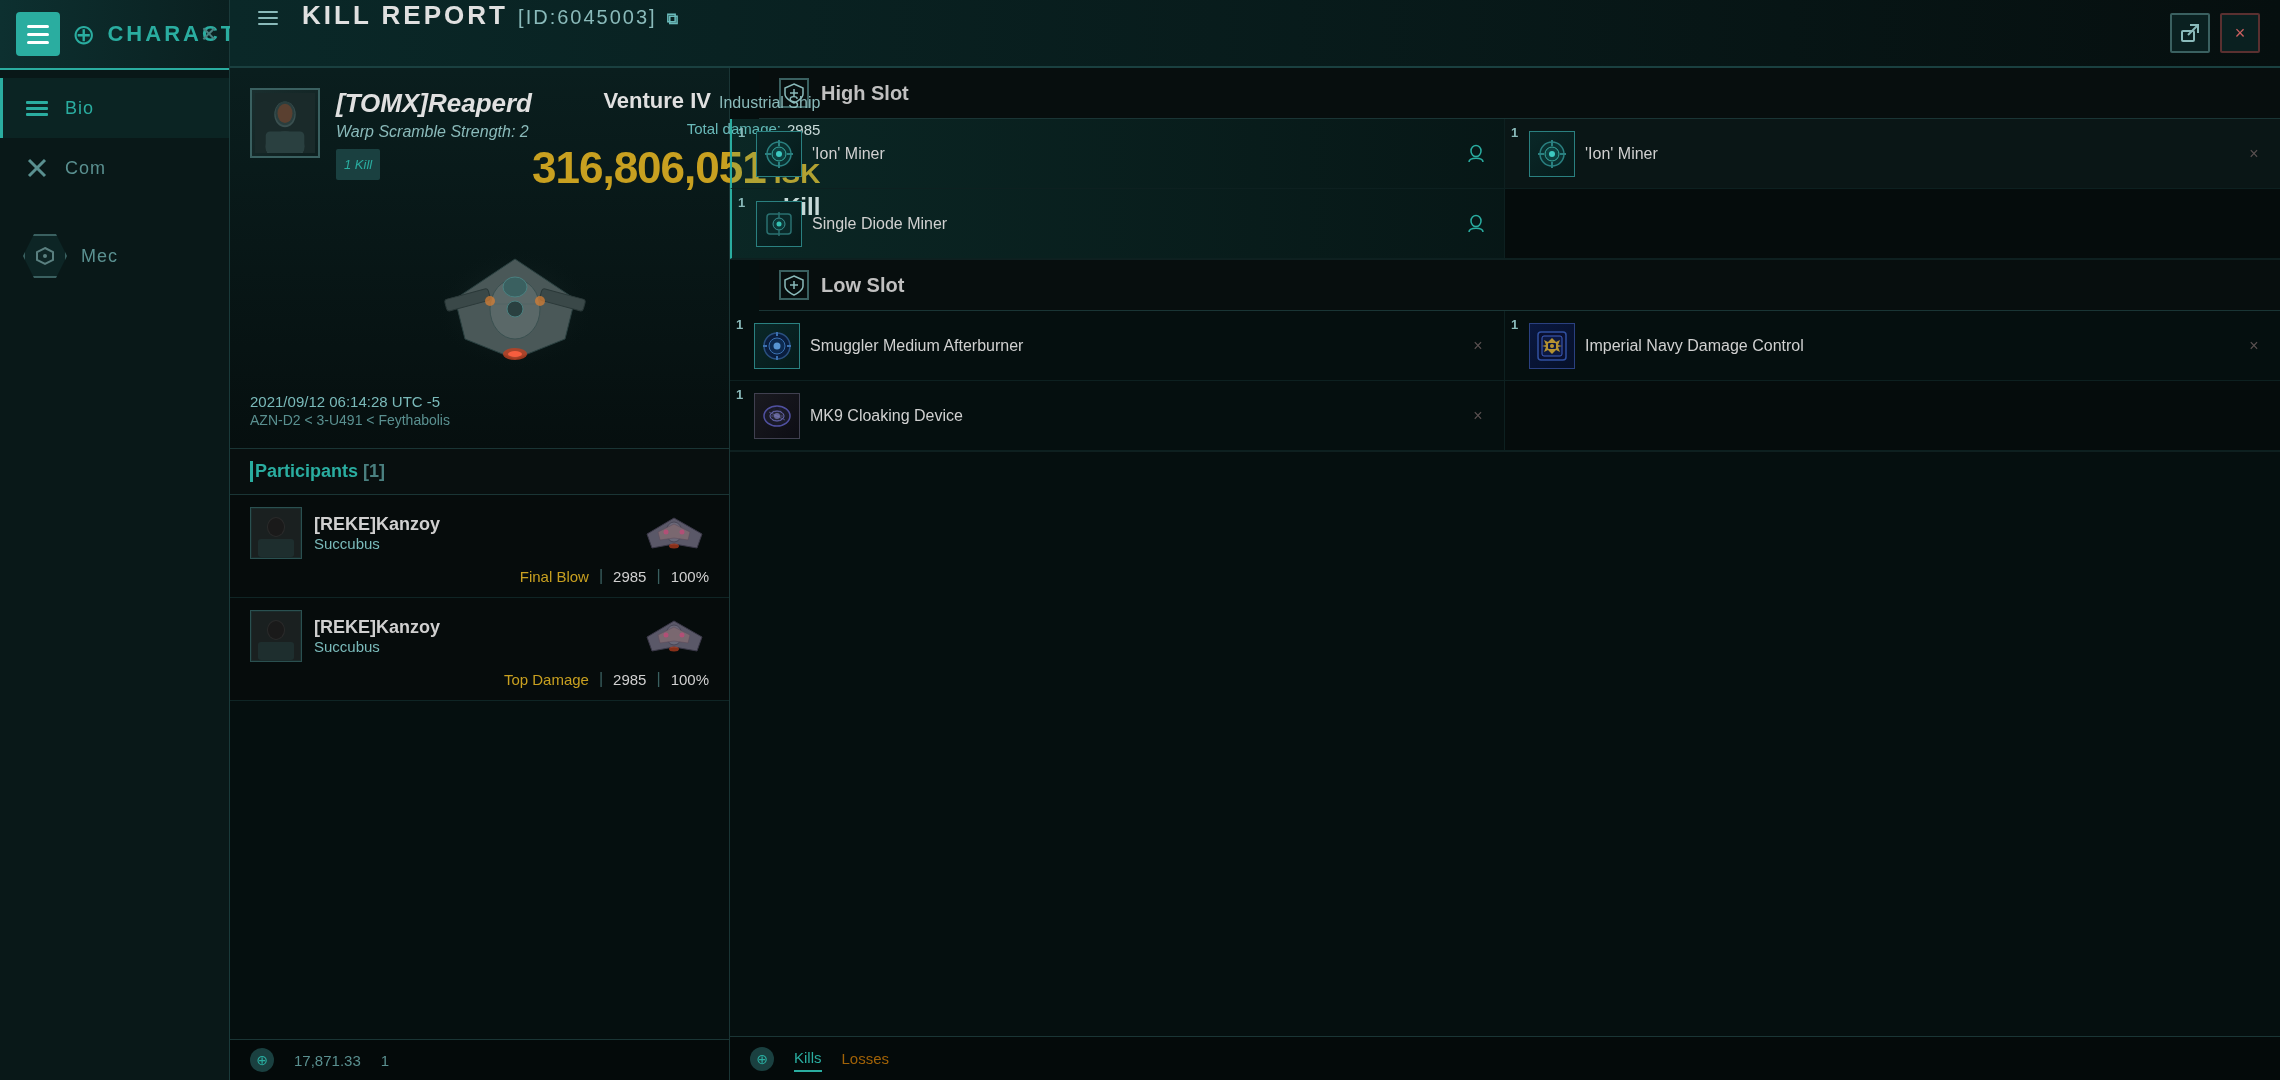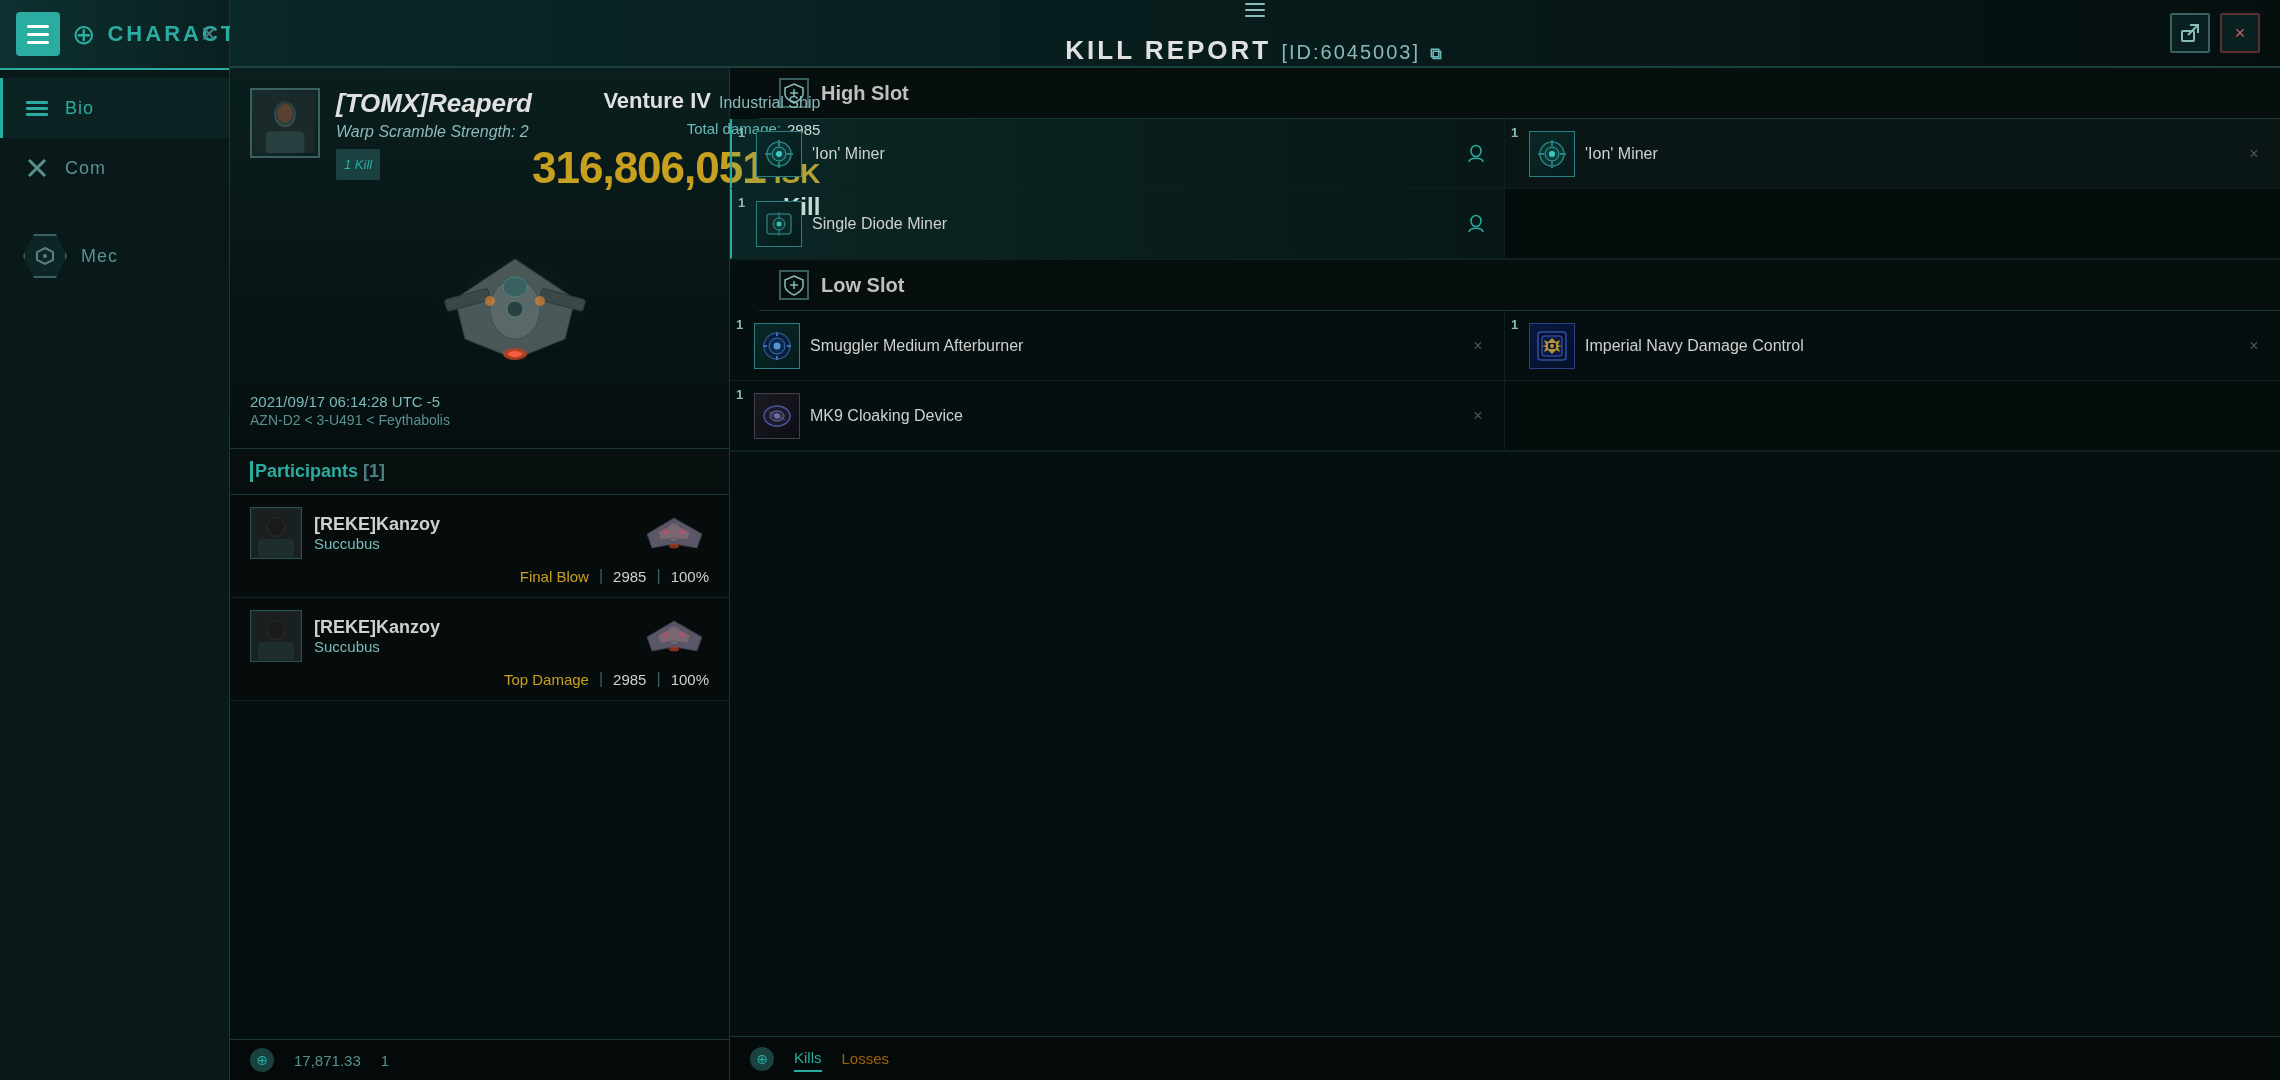--- a/index.html
+++ b/index.html
@@ -142,28 +142,26 @@
       left: 0;
       top: 0;
       right: 0;
       bottom: 0;
       background: rgba(5, 15, 15, 0.97);
       z-index: 10;
     }
 
     .modal-header {
       display: flex;
-      align-items: center;
       gap: 16px;
       padding: 0 20px;
       height: 68px;
       background: linear-gradient(90deg, #0a2828 0%, #060f0f 100%);
       border-bottom: 2px solid #1a4040;
       position: relative;
-      flex-direction: column;
     }
 
     .modal-hamburger {
       width: 36px; height: 36px;
       display: flex; flex-direction: column;
       align-items: center; justify-content: center;
       gap: 4px;
       cursor: pointer;
     }
 
@@ -790,21 +788,21 @@
               <ellipse cx="100" cy="58" rx="12" ry="10" fill="#3a6060" stroke="#4a8080" stroke-width="1"></ellipse>
 
               <line x1="70" y1="75" x2="130" y2="75" stroke="#4a6060" stroke-width="1" opacity="0.5"></line>
               <circle cx="100" cy="80" r="8" fill="#2a4040" stroke="#4a8080" stroke-width="1"></circle>
               <circle cx="75" cy="72" r="5" fill="#e08030" opacity="0.7"></circle>
               <circle cx="125" cy="72" r="5" fill="#e08030" opacity="0.7"></circle>
             </svg>
           </div>
 
           <div class="victim-meta">
-            <div class="timestamp">2021/09/17 06:14:28 UTC -5</div>
+            <div class="timestamp">2021/09/12 06:14:28 UTC -5</div>
             <div class="location">AZN-D2 &lt; 3-U491 &lt; Feythabolis</div>
           </div>
         </div>
 
         <div class="participants-section">
           <div class="participants-header">
             <div class="participants-title">
               <span>Participants</span>
               <span class="participants-count">[1]</span>
             </div>

